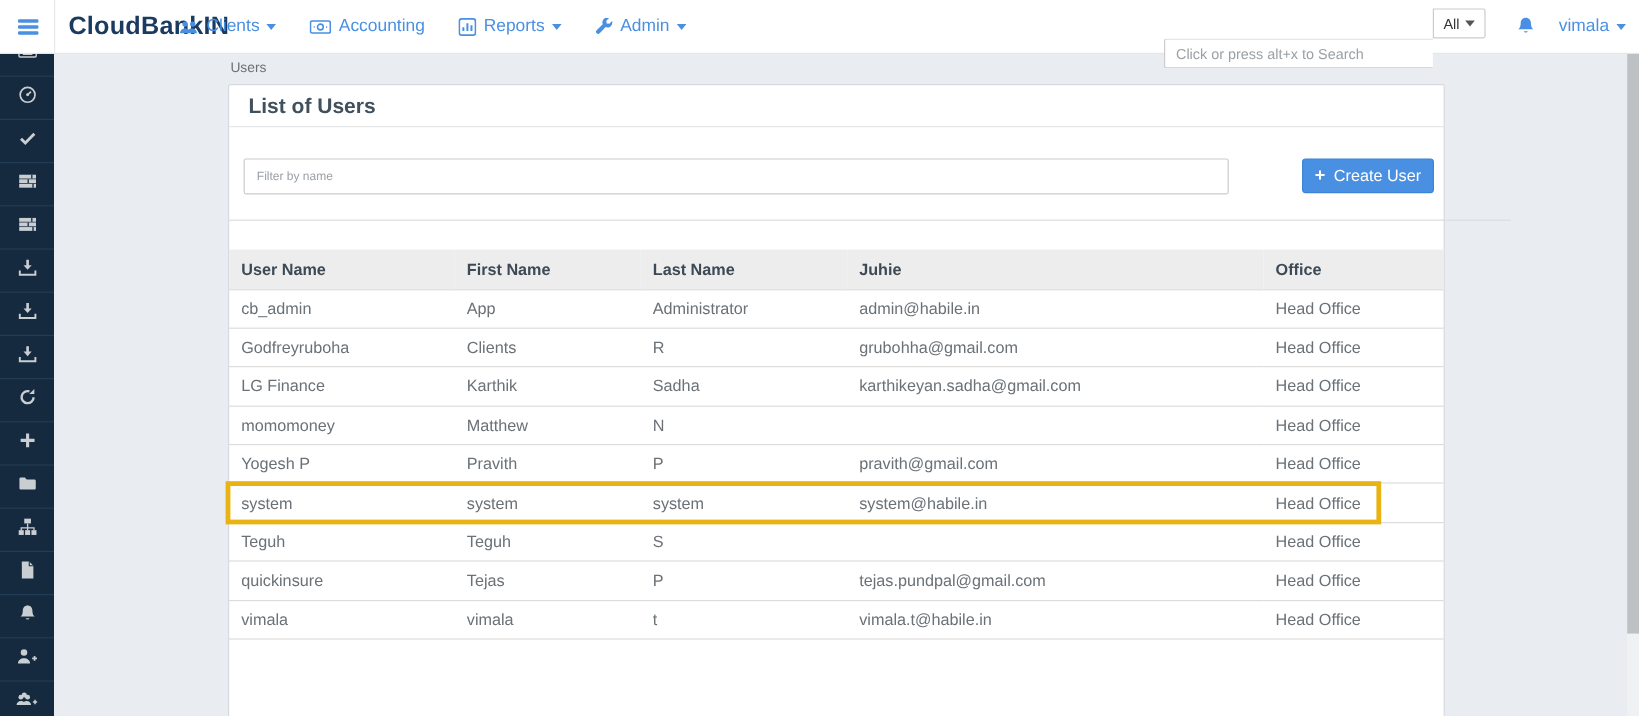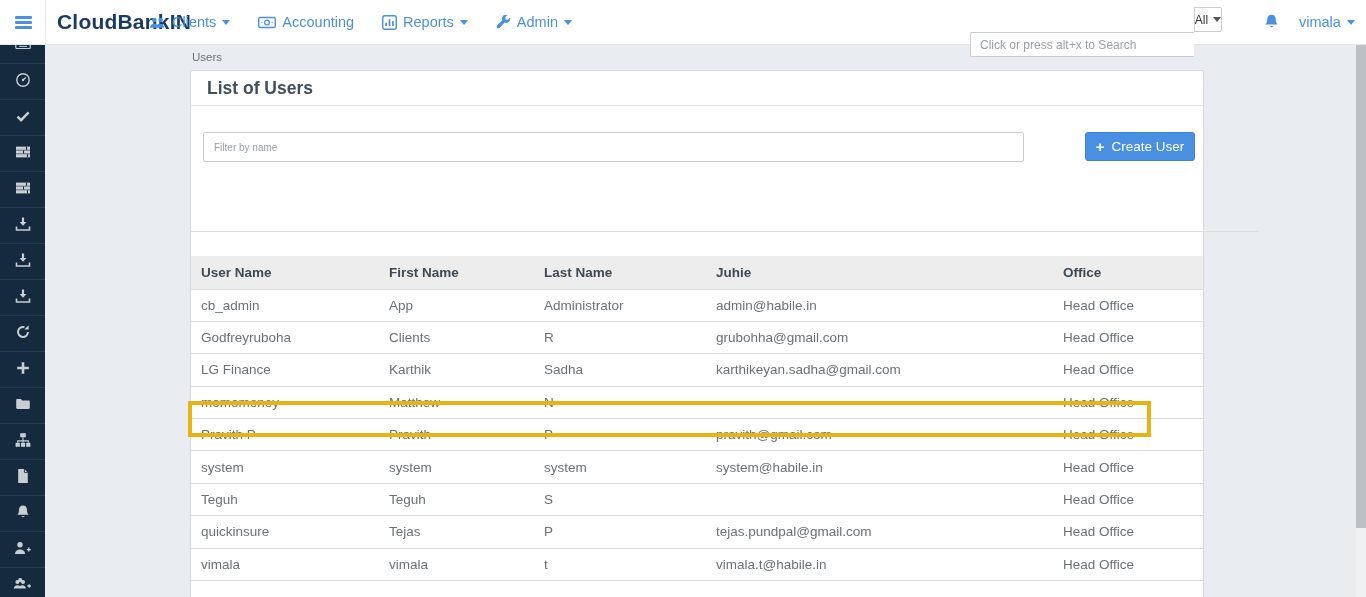--- a/index.html
+++ b/index.html
@@ -35,21 +35,21 @@
   }
   .search-group { position:absolute; left:970px; top:7px; height:25px; display:flex; }
   .search-input {
     width:224px; height:25px; border:1px solid #ccc; border-right:none;
     border-radius:2px 0 0 2px; padding:0 9px; font-size:12px; color:#555; outline:none;
     font-family:"Liberation Sans", sans-serif;
     margin-top:25px;
   }
   .search-input::placeholder { color:#9aa0a6; }
   .scope-btn {
-    width:28px; height:25px; background:#fff; border:1px solid #ccc; border-radius:0 2px 2px 0;
+    width:44px; height:25px; background:#fff; border:1px solid #ccc; border-radius:0 2px 2px 0;
     font-size:12px; color:#333; cursor:pointer; display:flex; align-items:center; justify-content:center; gap:4px;
     font-family:"Liberation Sans", sans-serif;
   }
   .scope-btn .caret { margin-left:1px; border-top-color:#555; }
   .bell-btn { position:absolute; left:1263px; top:13px; color:var(--accent); background:none; border:none; cursor:pointer; }
   .user-menu { position:absolute; left:1299px; top:0; height:44px; display:flex; align-items:center; color:var(--accent); font-size:14.5px; cursor:pointer; }
   
   .sidebar {
     position:absolute; left:0; top:45px; width:45px; height:552px;
     background:var(--sidebar-bg); overflow:hidden; z-index:20;
@@ -73,21 +73,21 @@
     font-family:"Liberation Sans", sans-serif;
   }
   .filter-input::placeholder { color:#9aa0a6; }
   .create-btn {
     position:absolute; left:894px; top:61px; width:110px; height:29px;
     background:var(--accent); border:1px solid #3f83d4; border-radius:3px;
     color:#fff; font-size:13.5px; cursor:pointer; display:flex; align-items:center; justify-content:center; gap:7px;
     font-family:"Liberation Sans", sans-serif;
   }
   .create-btn .plus { font-size:15px; font-weight:bold; line-height:1; }
-  .table-wrap { position:absolute; left:0; top:112px; width:1068px; border-top:1px solid #ddd;margin-top:48px; }
+  .table-wrap { position:absolute; left:0; top:112px; width:1068px; border-top:1px solid #ddd; }
   table { width:1012px; border-collapse:collapse; table-layout:fixed; }
   col.c1{width:188px} col.c2{width:155px} col.c3{width:172px} col.c4{width:347px} col.c5{width:150px}
   tr.spacer-row td { height:24px; }
   thead tr.head-row { background:#ededed; }
   thead tr.head-row th {
     height:33px; text-align:left; padding-left:10px; font-size:13.5px; font-weight:bold; color:#3d4a55;
     border-bottom:1px solid #ddd;
   }
   tbody td {
     height:32.4px; padding-left:10px; font-size:13.5px; color:#6a7177;
@@ -350,21 +350,21 @@
             <td>Head Office</td>
           </tr>
           <tr>
             <td>momomoney</td>
             <td>Matthew</td>
             <td>N</td>
             <td></td>
             <td>Head Office</td>
           </tr>
           <tr>
-            <td>Pravith P</td>
+            <td>Yogesh P</td>
             <td>Pravith</td>
             <td>P</td>
             <td>pravith@gmail.com</td>
             <td>Head Office</td>
           </tr>
           <tr>
             <td>system</td>
             <td>system</td>
             <td>system</td>
             <td>system@habile.in</td>

